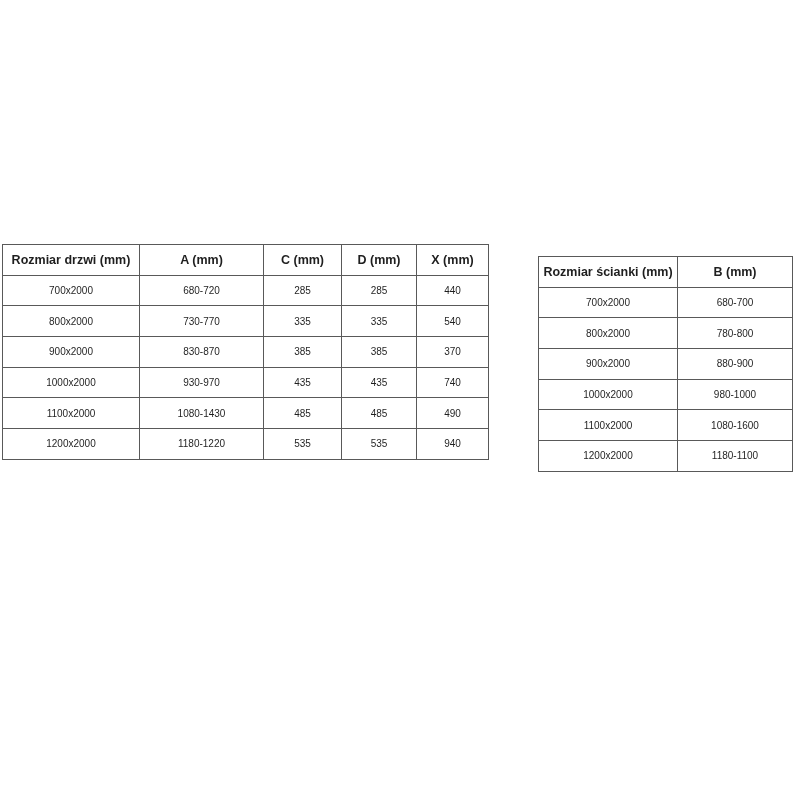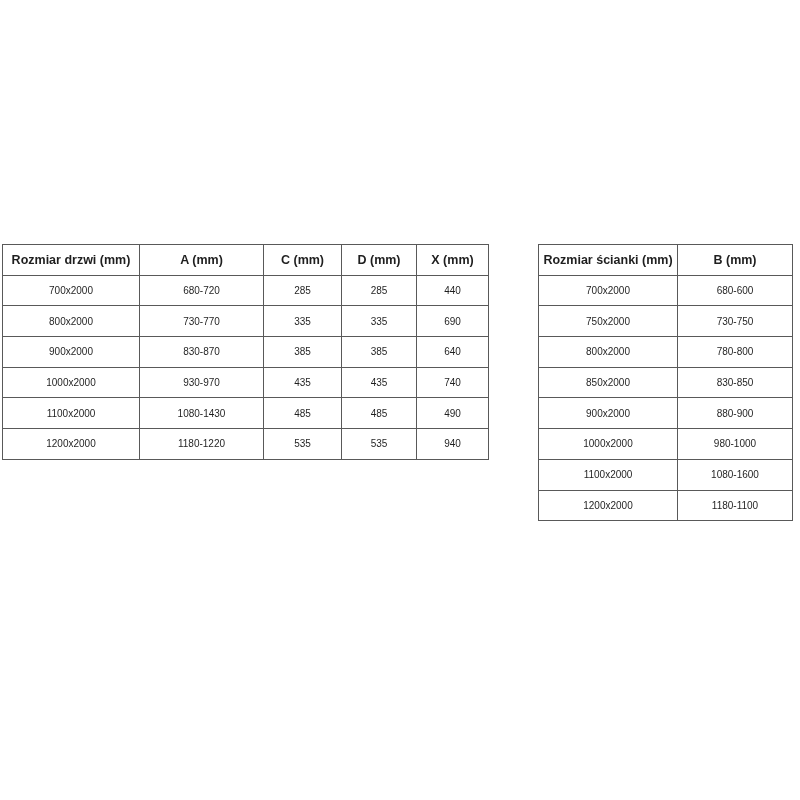--- a/index.html
+++ b/index.html
@@ -26,21 +26,21 @@
     font-size: 10px;
     font-weight: 400;
     white-space: nowrap;
     overflow: hidden;
   }
   table.spec th {
     font-weight: 700;
     font-size: 12.5px;
   }
   #door-table { left: 2px; top: 244px; width: 486px; }
-  #wall-table { left: 538px; top: 244px; width: 254px; }
+  #wall-table { left: 538px; top: 256px; width: 254px; }
 </style>
 </head>
 <body>
 
 <div class="page">
 
   <table class="spec" id="door-table">
     <colgroup>
       <col style="width:137px">
       <col style="width:124px">
@@ -63,28 +63,28 @@
           <td>680-720</td>
           <td>285</td>
           <td>285</td>
           <td>440</td>
         </tr>
         <tr>
           <td>800x2000</td>
           <td>730-770</td>
           <td>335</td>
           <td>335</td>
-          <td>690</td>
+          <td>540</td>
         </tr>
         <tr>
           <td>900x2000</td>
           <td>830-870</td>
           <td>385</td>
           <td>385</td>
-          <td>640</td>
+          <td>370</td>
         </tr>
         <tr>
           <td>1000x2000</td>
           <td>930-970</td>
           <td>435</td>
           <td>435</td>
           <td>740</td>
         </tr>
         <tr>
           <td>1100x2000</td>
@@ -110,33 +110,25 @@
     </colgroup>
     <thead>
         <tr>
           <th>Rozmiar ścianki (mm)</th>
           <th>B (mm)</th>
         </tr>
       </thead>
     <tbody>
         <tr>
           <td>700x2000</td>
-          <td>680-600</td>
-        </tr>
-        <tr>
-          <td>750x2000</td>
-          <td>730-750</td>
+          <td>680-700</td>
         </tr>
         <tr>
           <td>800x2000</td>
           <td>780-800</td>
-        </tr>
-        <tr>
-          <td>850x2000</td>
-          <td>830-850</td>
         </tr>
         <tr>
           <td>900x2000</td>
           <td>880-900</td>
         </tr>
         <tr>
           <td>1000x2000</td>
           <td>980-1000</td>
         </tr>
         <tr>

